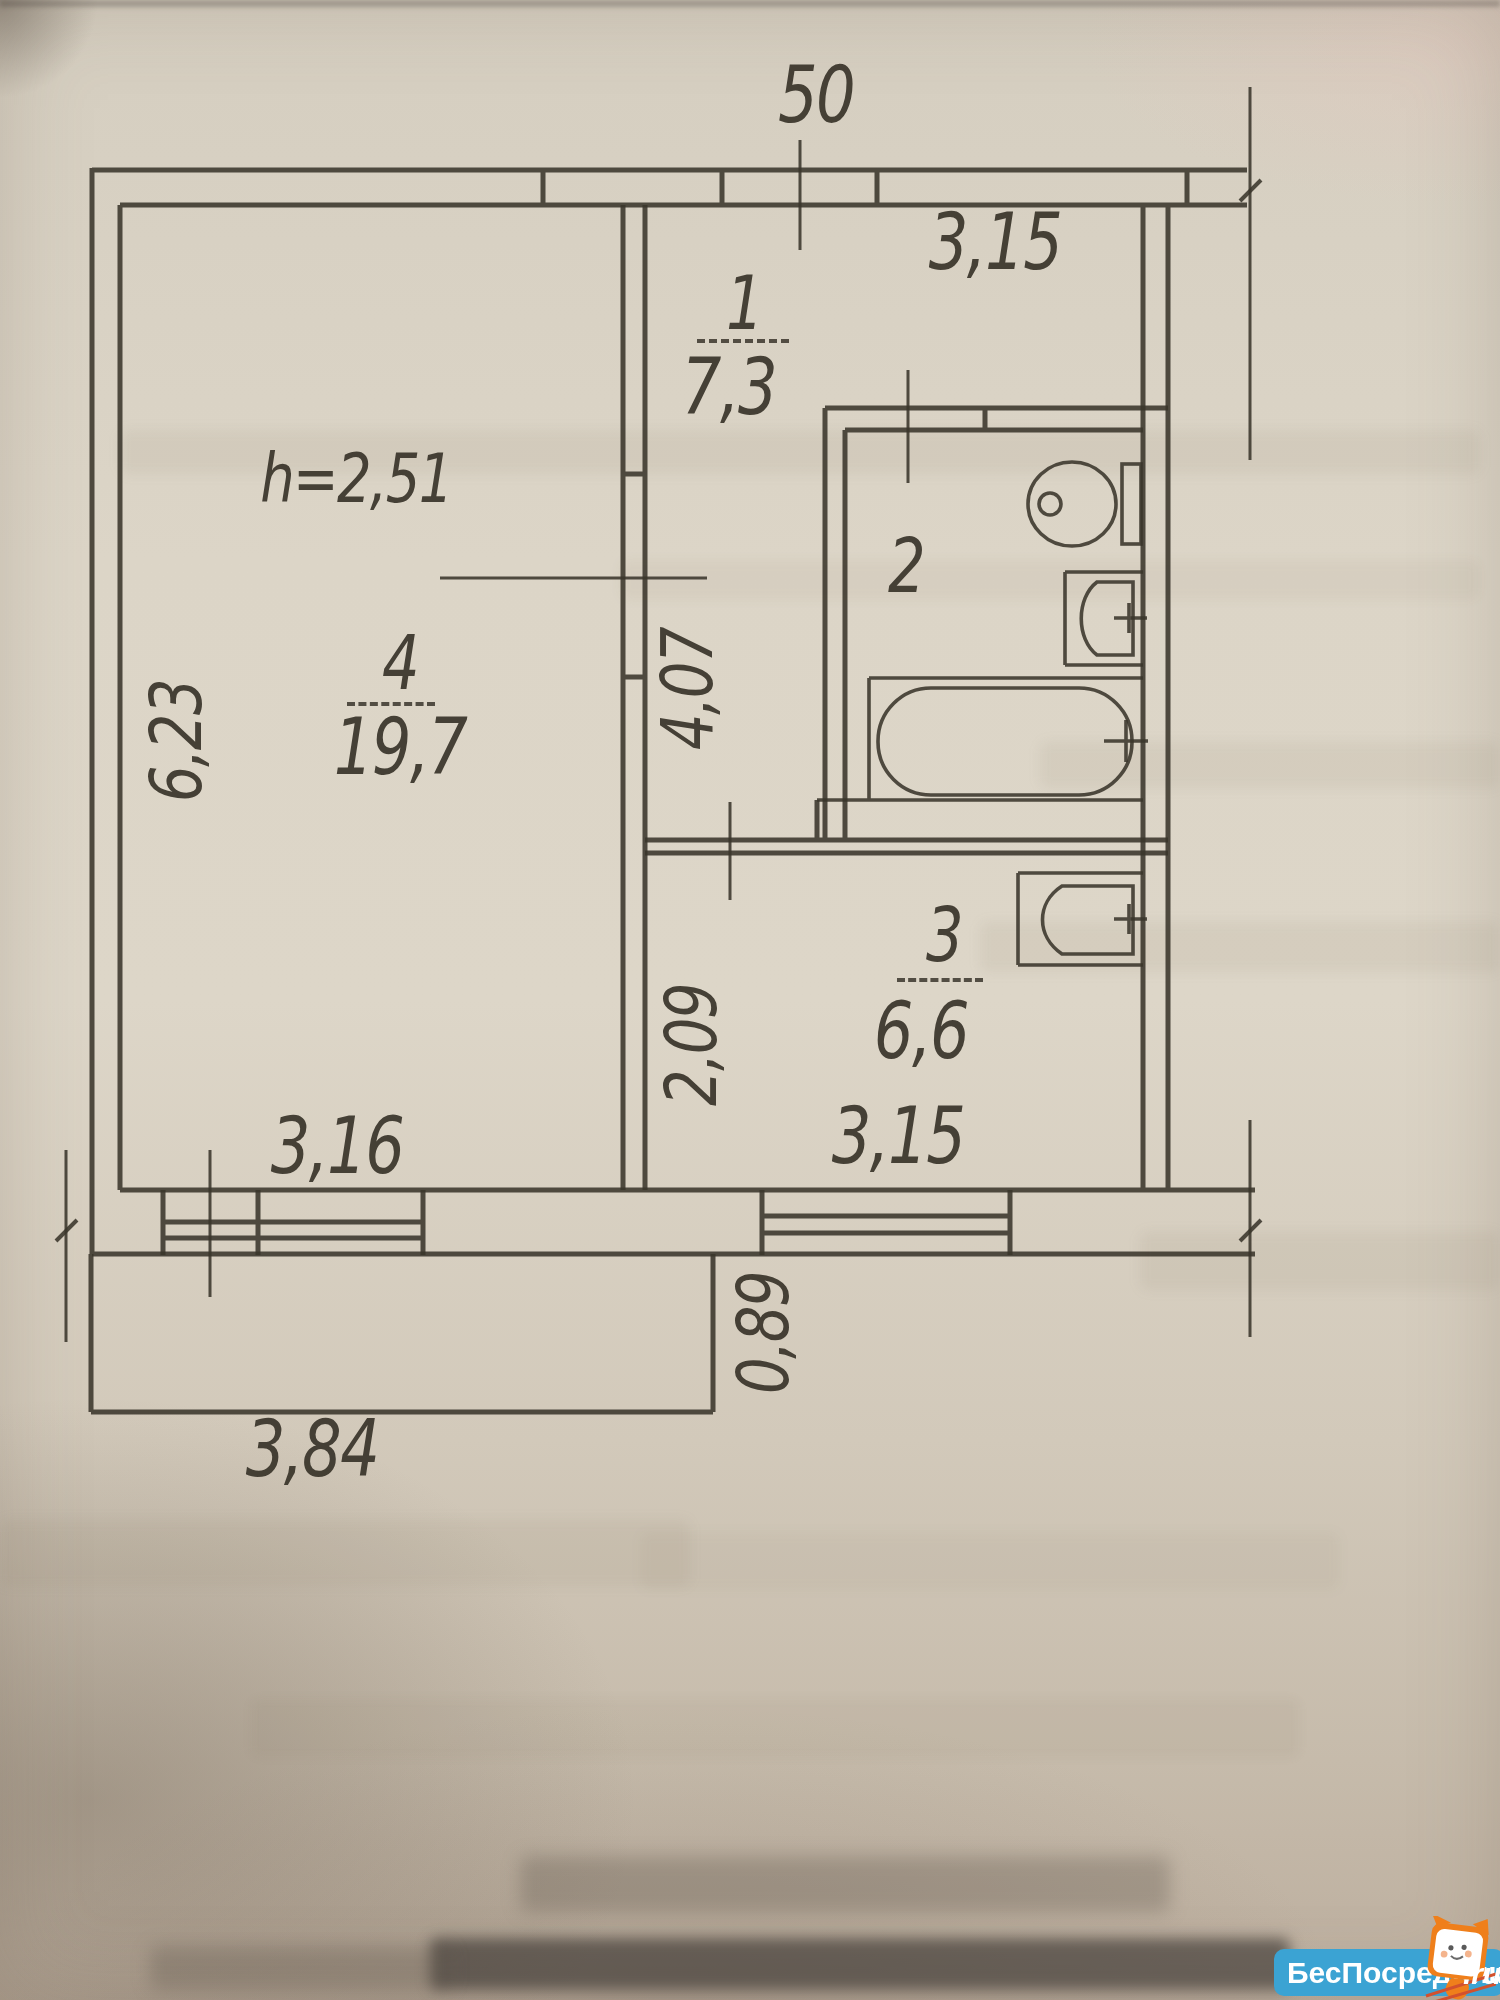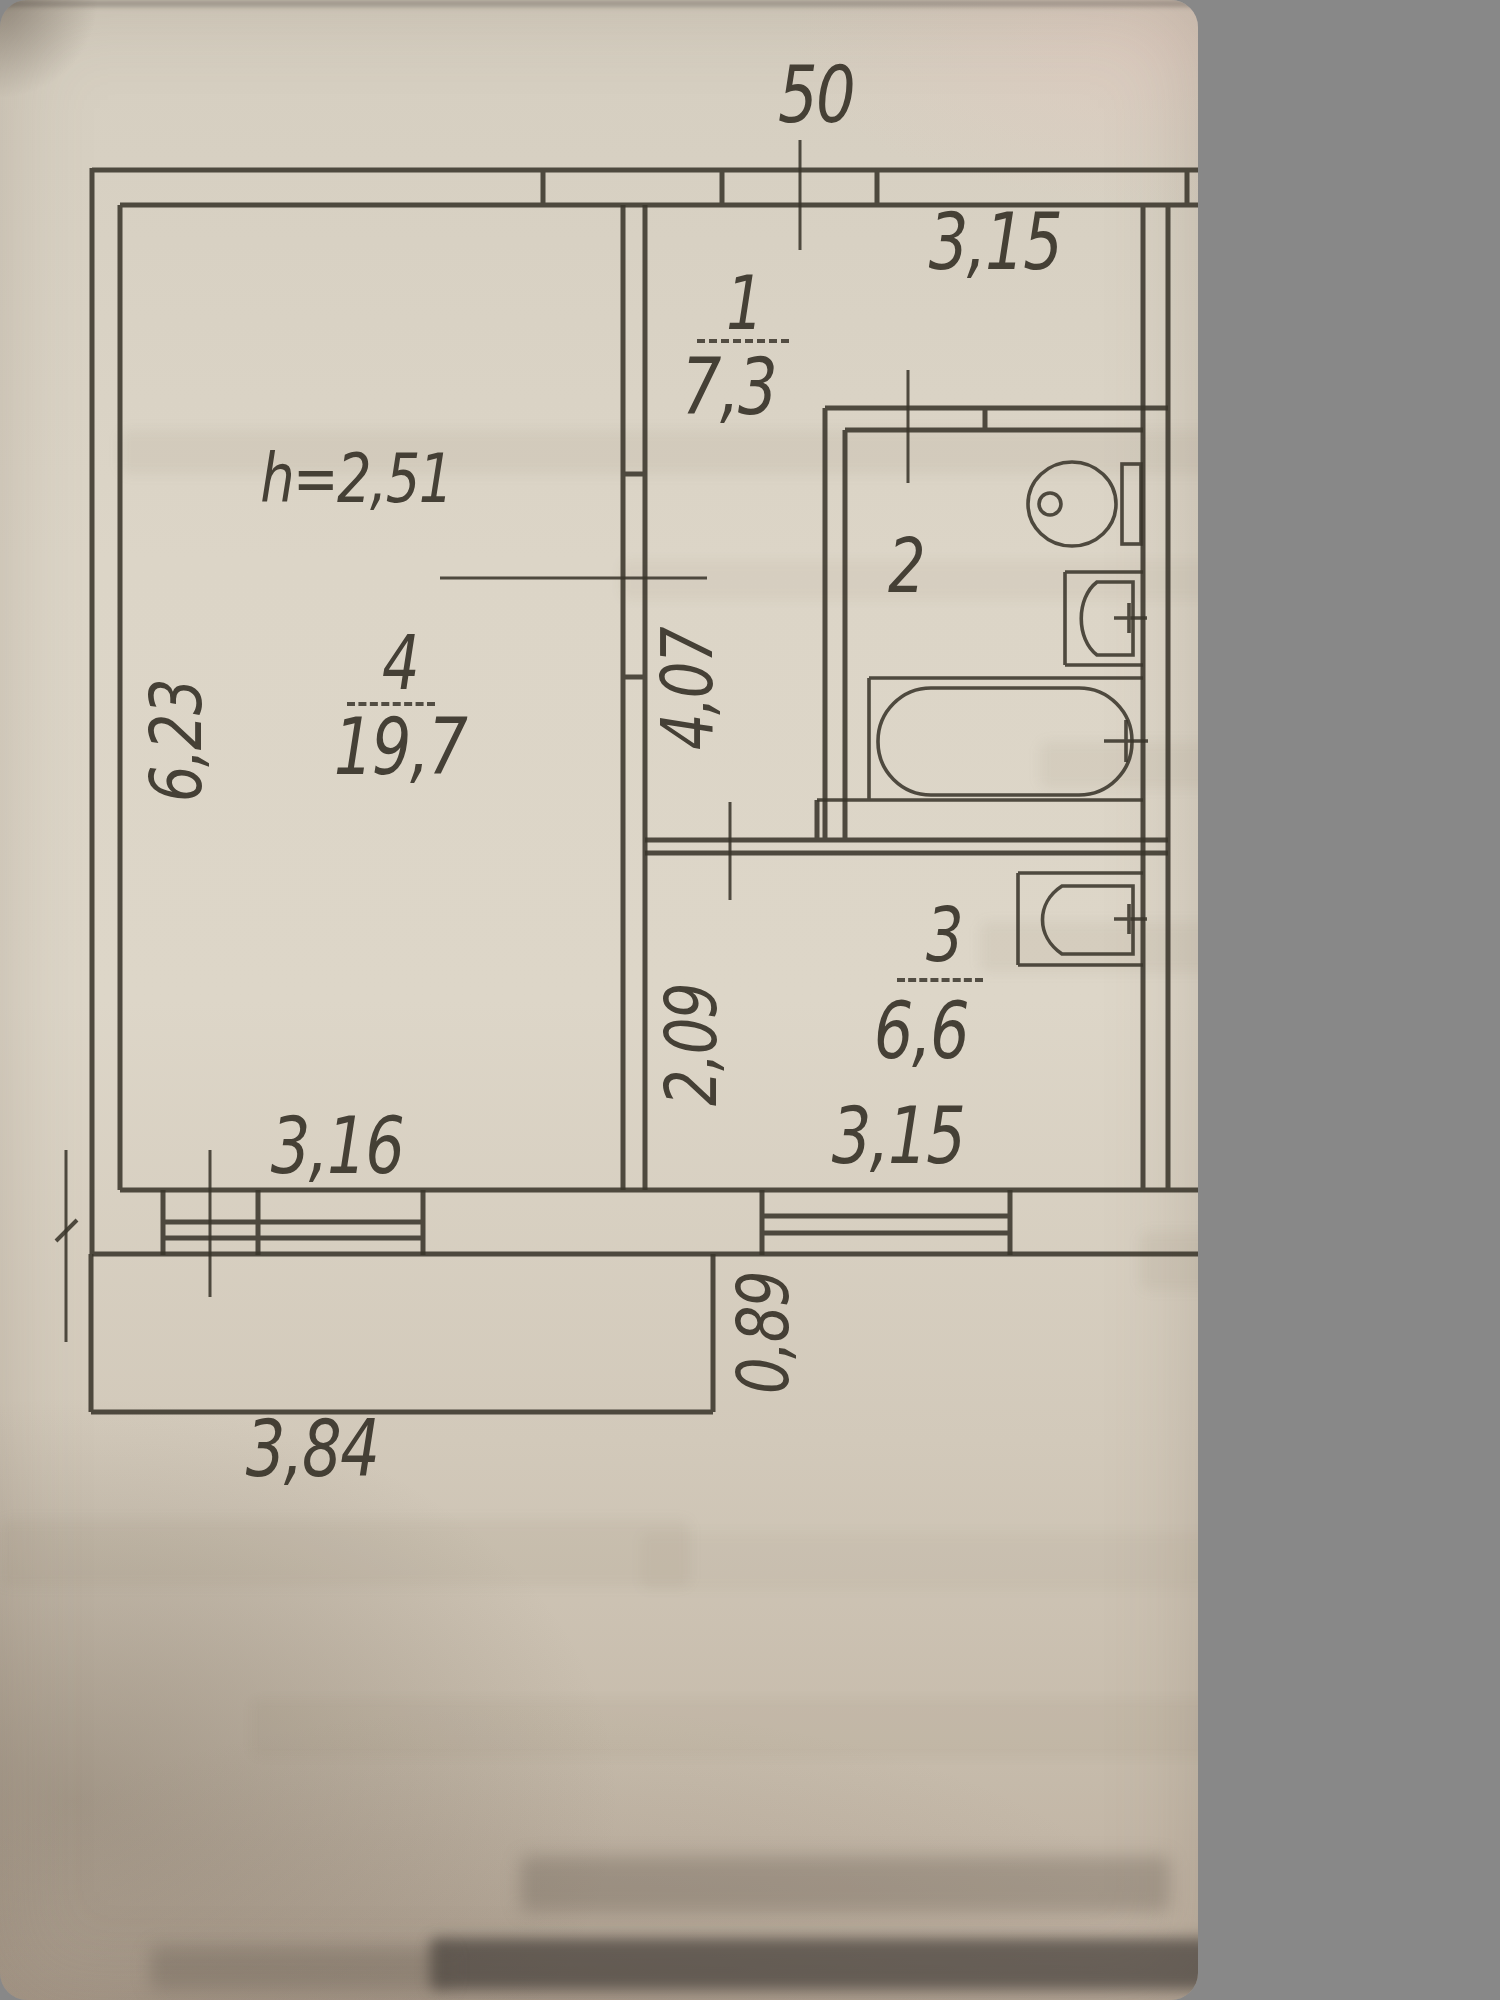--- a/index.html
+++ b/index.html
@@ -1,26 +1,25 @@
 <!DOCTYPE html>
 <html><head>
 <meta charset="utf-8">
 <style>
   html,body{margin:0;padding:0;background:#888;}
   #canvas{
-    position:relative;width:1198px;height:2000px;overflow:hidden;
+    position:relative;width:1500px;height:2000px;overflow:hidden;
     font-family:"DejaVu Sans",sans-serif;
     background:
       radial-gradient(circle 140px at 0% 0%, rgba(80,70,60,.45), rgba(80,70,60,0) 70%),
       radial-gradient(ellipse 500px 220px at 97% 2%, rgba(226,198,188,.45), rgba(226,198,188,0) 75%),
       radial-gradient(ellipse 760px 560px at 6% 90%, rgba(95,82,68,.34), rgba(95,82,68,0) 72%),
       radial-gradient(ellipse 900px 420px at 45% 101%, rgba(110,96,82,.22), rgba(110,96,82,0) 75%),
       linear-gradient(180deg,#d5cec0 0%,#dcd5c7 28%,#ddd6c8 50%,#d2c9ba 72%,#c6bbab 88%,#bcae9e 100%);
     box-shadow:inset 0 0 90px rgba(115,100,82,.25);
-    border-radius:27px;
   }
   .edge-top{position:absolute;left:0;top:0;width:100%;height:7px;background:rgba(70,62,55,.30);filter:blur(2px);}
   
   .bleed{position:absolute;background:rgba(125,112,92,.085);filter:blur(6px);border-radius:8px;}
   .bleed.dark{background:rgba(92,83,73,.30);filter:blur(9px);}
   .bleed.darkest{background:rgba(55,50,46,.62);filter:blur(7px);}
   svg.plan{position:absolute;left:0;top:0;}
   .stroke{stroke:#3a352b;stroke-opacity:.88;fill:none;stroke-linecap:butt;}
   .w-wall{stroke-width:5;}
   .w-fix{stroke-width:3.6;}

